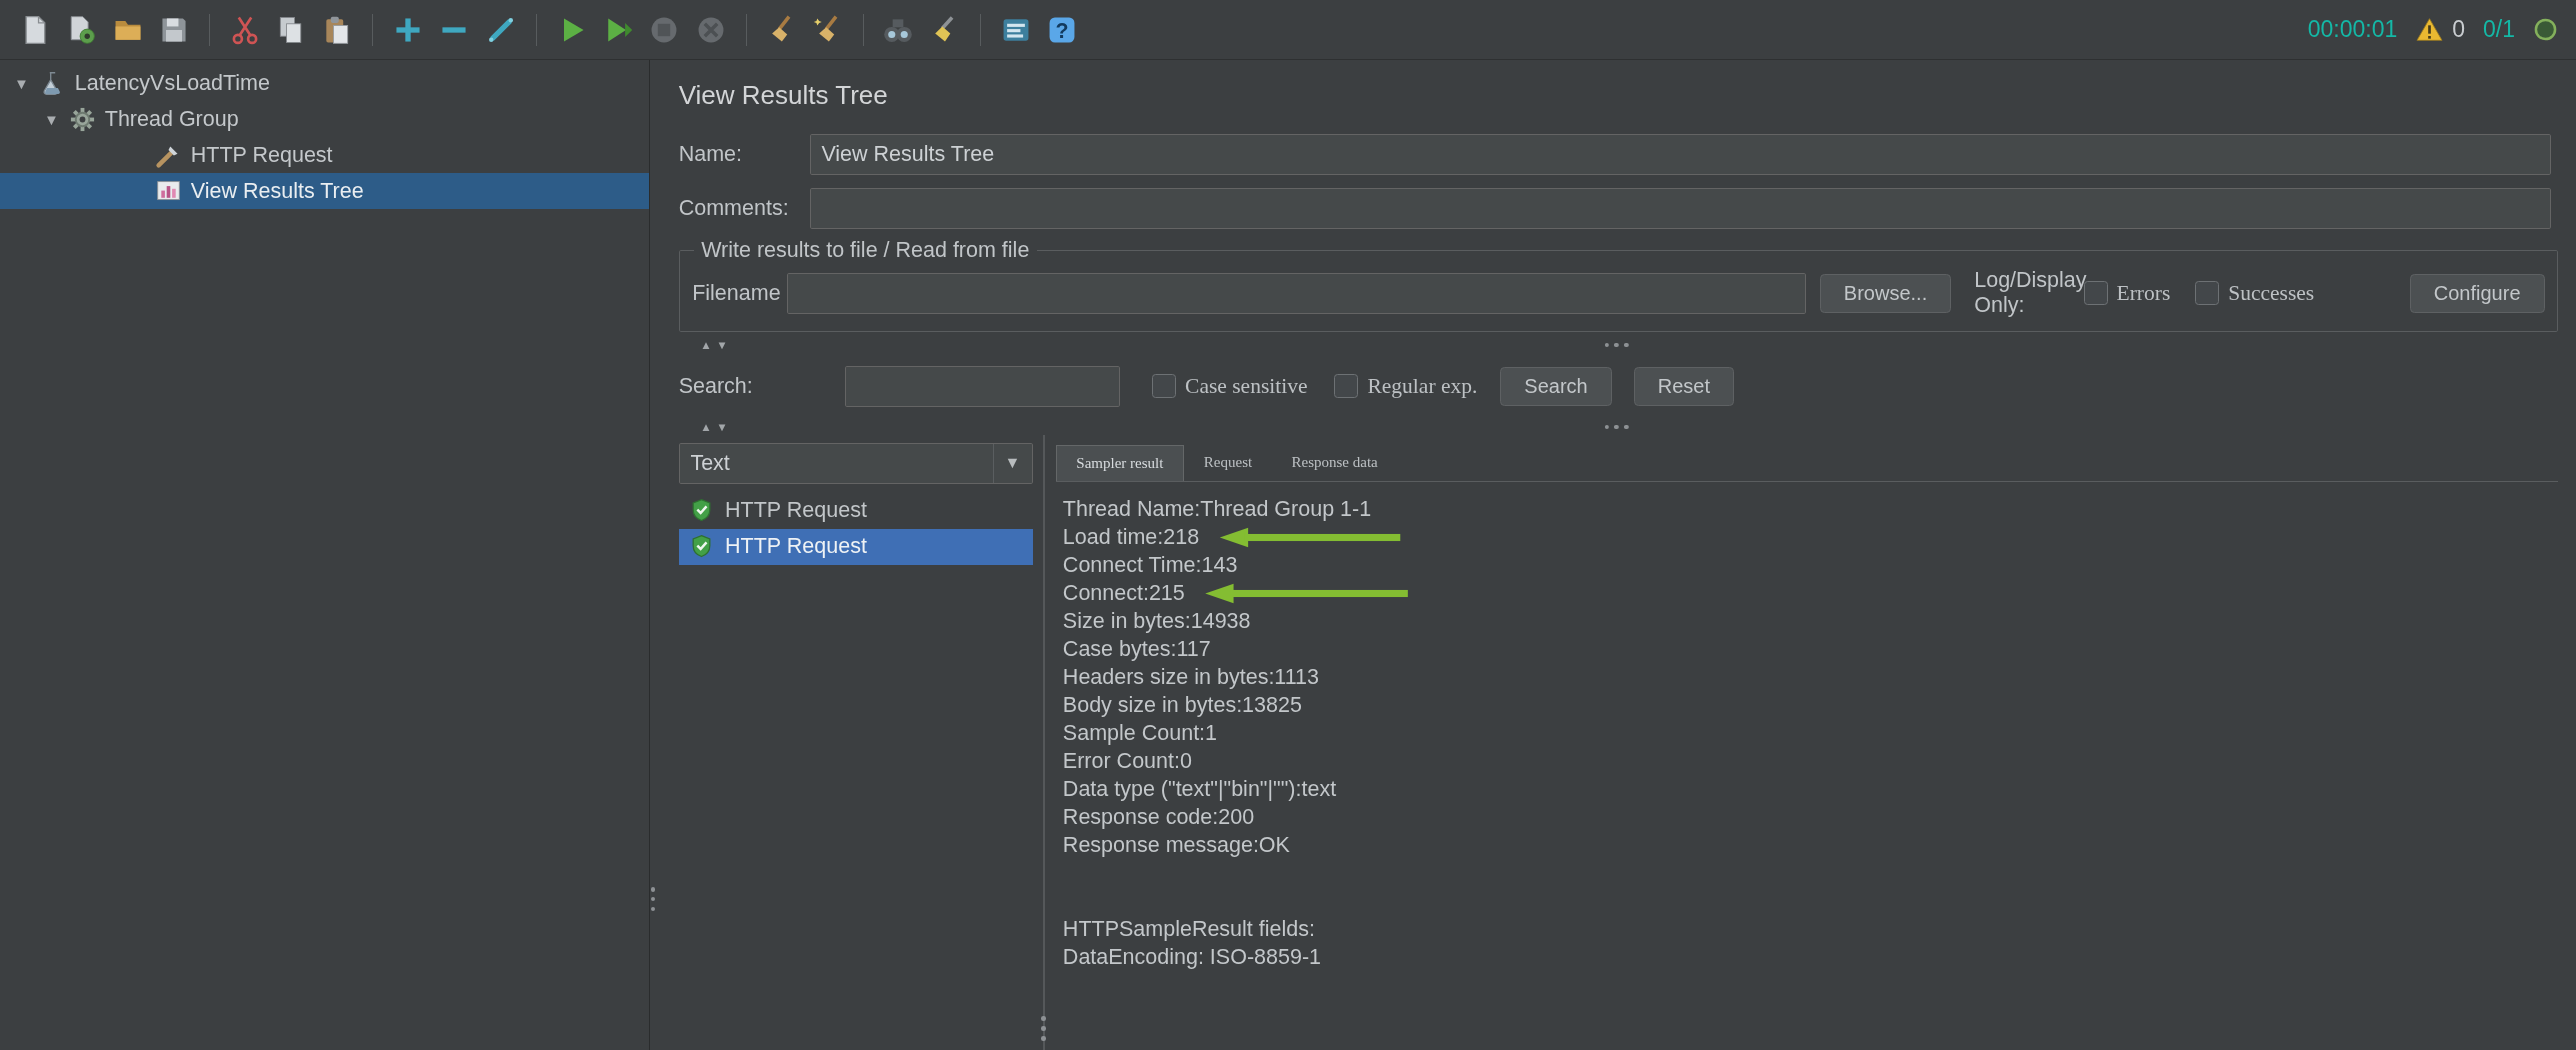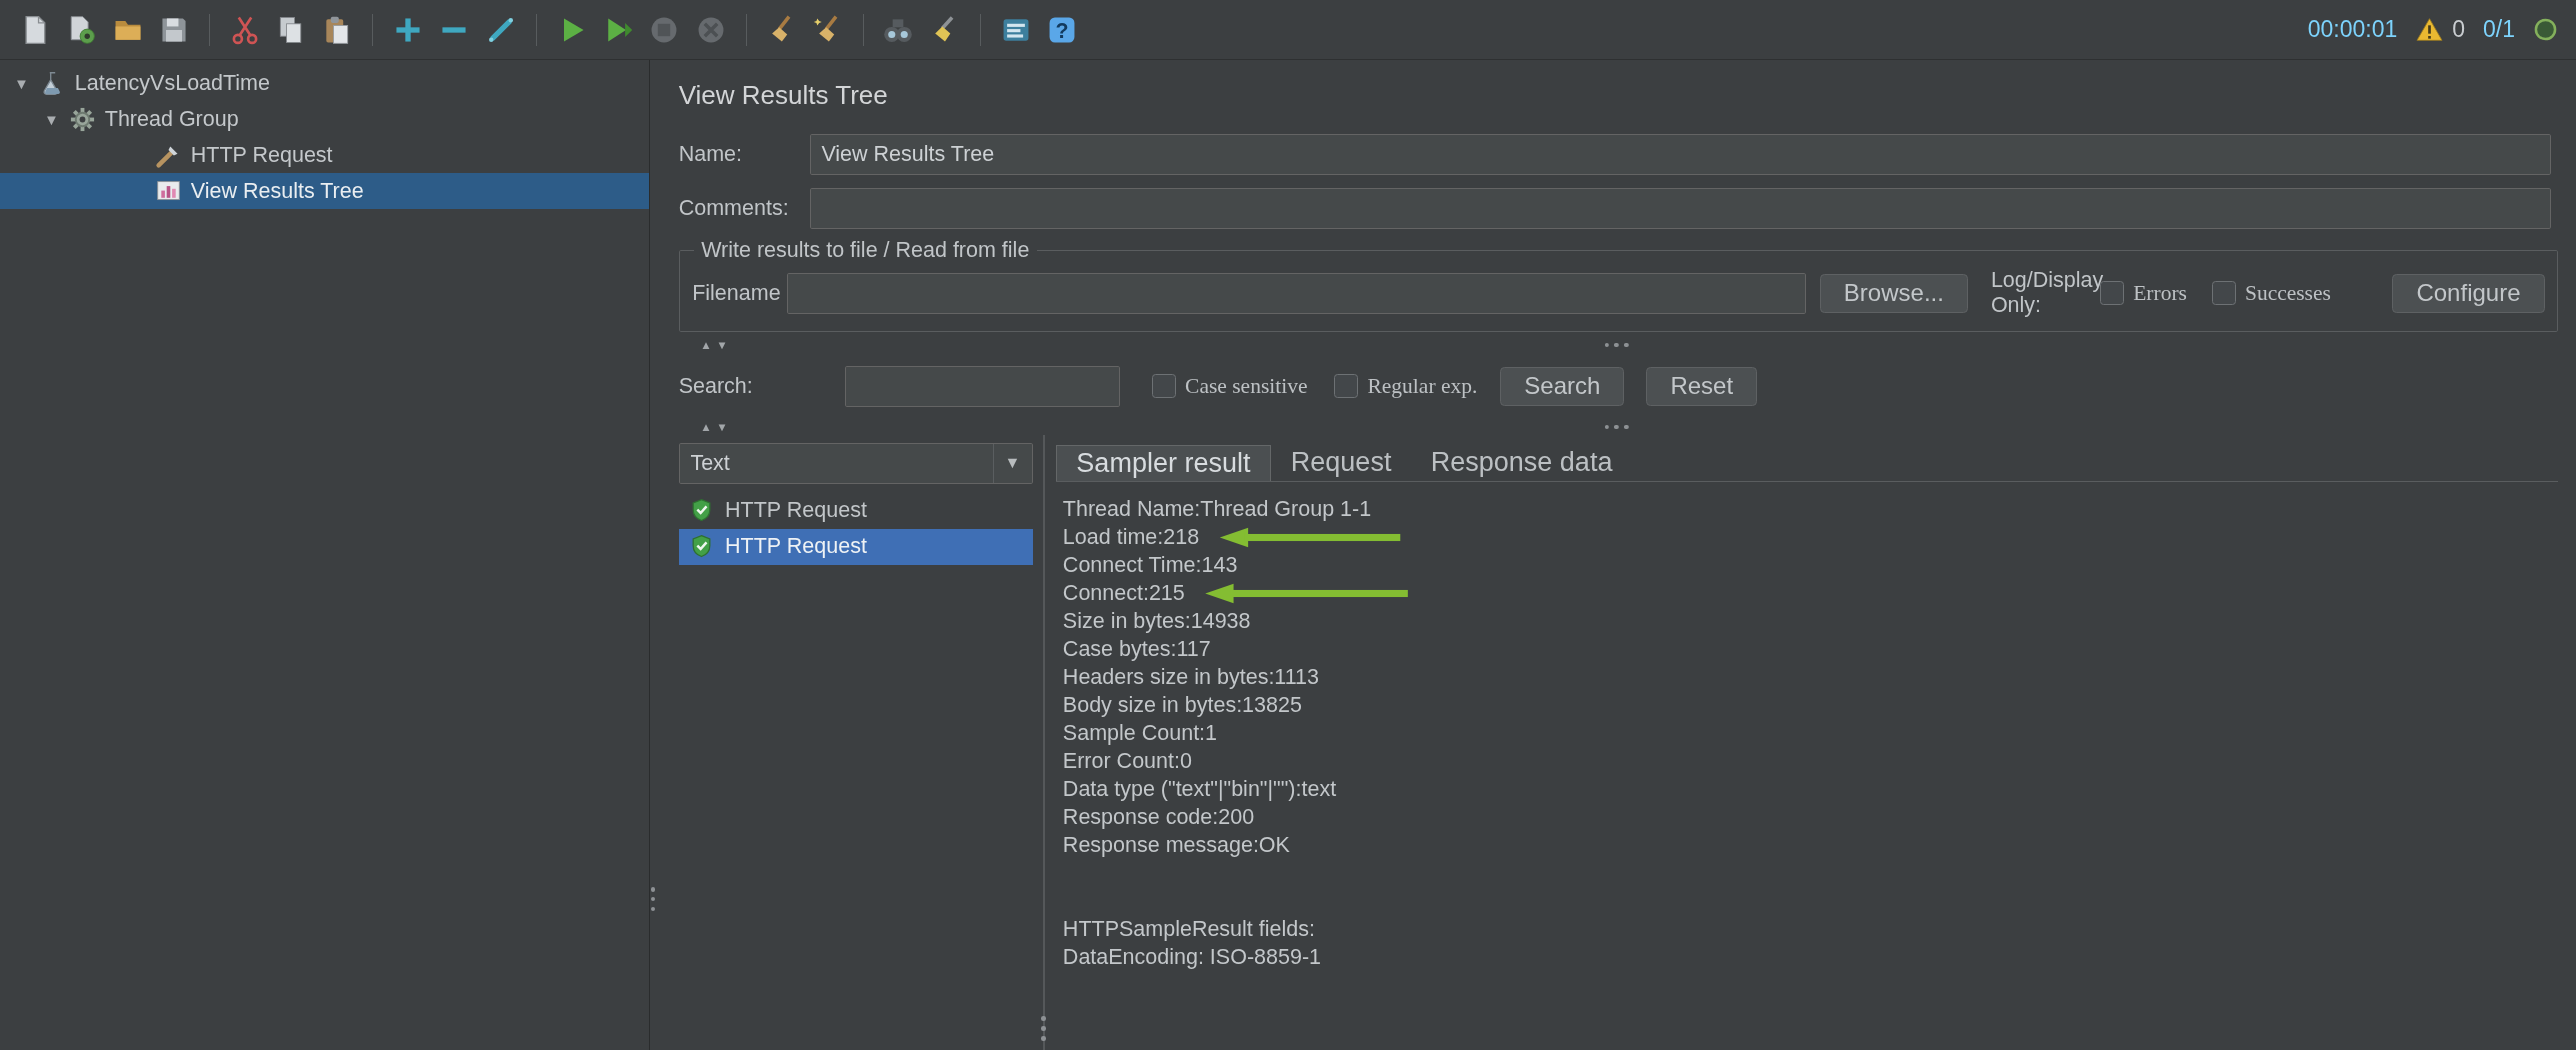--- a/index.html
+++ b/index.html
@@ -16,21 +16,21 @@
     padding:0 14.3px; gap:5.4px; position:relative;
     background:#3c3f41; border-bottom:0.9px solid #2e3031;
   }
   .tbtn {
     width:41px; height:41px; flex:none; display:flex; align-items:center; justify-content:center;
     background:transparent; border:none; padding:0; cursor:pointer; border-radius:3.6px;
   }
   .tbtn svg { width:32px; height:32px; display:block; }
   .tb-sep { width:0.9px; height:32px; background:#585c5e; margin:0 9px; flex:none; }
   .tb-right { position:absolute; right:18px; top:0; height:59px; display:flex; align-items:center; gap:18px; }
-  .timer, .threads { font-size:23px; color:#7dd3fc; }
+  .timer, .threads { font-size:23px; color:#14b8a6; }
   .warn { display:flex; align-items:center; gap:8px; font-size:23px; color:#c9cdd0; cursor:pointer; }
 
   
   .content { flex:1; display:flex; min-height:0; }
 
   
   .tree-panel { width:649px; flex:none; padding-top:5.4px; border-right:0.9px solid #2a2c2d; }
   .tree-row { height:36px; display:flex; align-items:center; font-size:21.5px; color:#c4c8cb; cursor:default; }
   .tree-row.selected { background:#2d5c88; color:#eaeef1; }
   .twisty { width:25px; text-align:center; font-size:15px; color:#a9adb0; flex:none; cursor:pointer; }
@@ -62,21 +62,21 @@
     border:0.9px solid #5a5d5f; border-radius:1.8px;
   }
   fieldset.file-section legend { font-size:21.5px; color:#c1c5c8; padding:0 7.2px; margin-left:1.8px; }
   .file-row { display:flex; align-items:center; margin-top:1.8px; }
   .file-row .flabel { width:95px; }
   .filename-input { width:995px; flex:none; }
 
   .btn {
     height:39px; padding:0 23px; flex:none;
     background:#4c5052; border:0.9px solid #5e6163; border-radius:4.5px;
-    color:#c3c7ca; font-size:24px; font-family:inherit; cursor:pointer;
+    color:#c3c7ca; font-size:20px; font-family:inherit; cursor:pointer;
   }
   .checkbox {
     width:24px; height:24px; flex:none; box-sizing:border-box;
     background:#43474a; border:1.8px solid #6d7174; border-radius:3.6px; cursor:pointer;
   }
   .cb-label { font-size:21.5px; margin-left:9px; flex:none;font-family:Liberation Serif, serif; }
 
   .h-splitter { height:16px; position:relative; flex:none; margin-top:5.4px; cursor:row-resize; }
   .h-splitter.second { margin-top:12.5px; }
   .ot { position:absolute; left:43px; top:0.9px; font-size:11.6px; color:#a2a6a9; letter-spacing:4.5px; cursor:pointer; }
@@ -101,21 +101,21 @@
   .sample-item svg { width:25px; height:25px; flex:none; }
   .sample-item.selected { background:#3f6fb5; color:#eef2f5; }
 
   .pane-divider { width:1.8px; flex:none; background:#55585a; position:relative; cursor:col-resize; }
   .pane-divider .grip-v { left:-1.8px; top:581px; }
 
   .detail-pane { flex:1; min-width:0; display:flex; flex-direction:column; padding:7.2px 18px 0 10.7px; }
   .tabs { display:flex; align-items:flex-end; height:38px; flex:none; border-bottom:0.9px solid #5a5d5f; }
   .tab {
     height:36px; display:flex; align-items:center; padding:0 19.7px;
-    font-size:27px; color:#bcc0c3; cursor:pointer; box-sizing:border-box;
+    font-size:15px; color:#bcc0c3; cursor:pointer; box-sizing:border-box;font-family:Liberation Serif, serif;
   }
   .tab.active {
     background:#4b4f51; border:0.9px solid #646768; border-bottom:none;
     color:#d8dcdf; margin-bottom:-0.9px; padding-bottom:0.9px;
   }
   .lines { margin-top:14.3px; padding-left:7.2px; font-size:21.5px; color:#c3c7ca; }
   .rline { height:28px; display:flex; align-items:center; white-space:pre; }
   .arrow { margin-left:19.7px; flex:none; }
 </style>
 </head>

